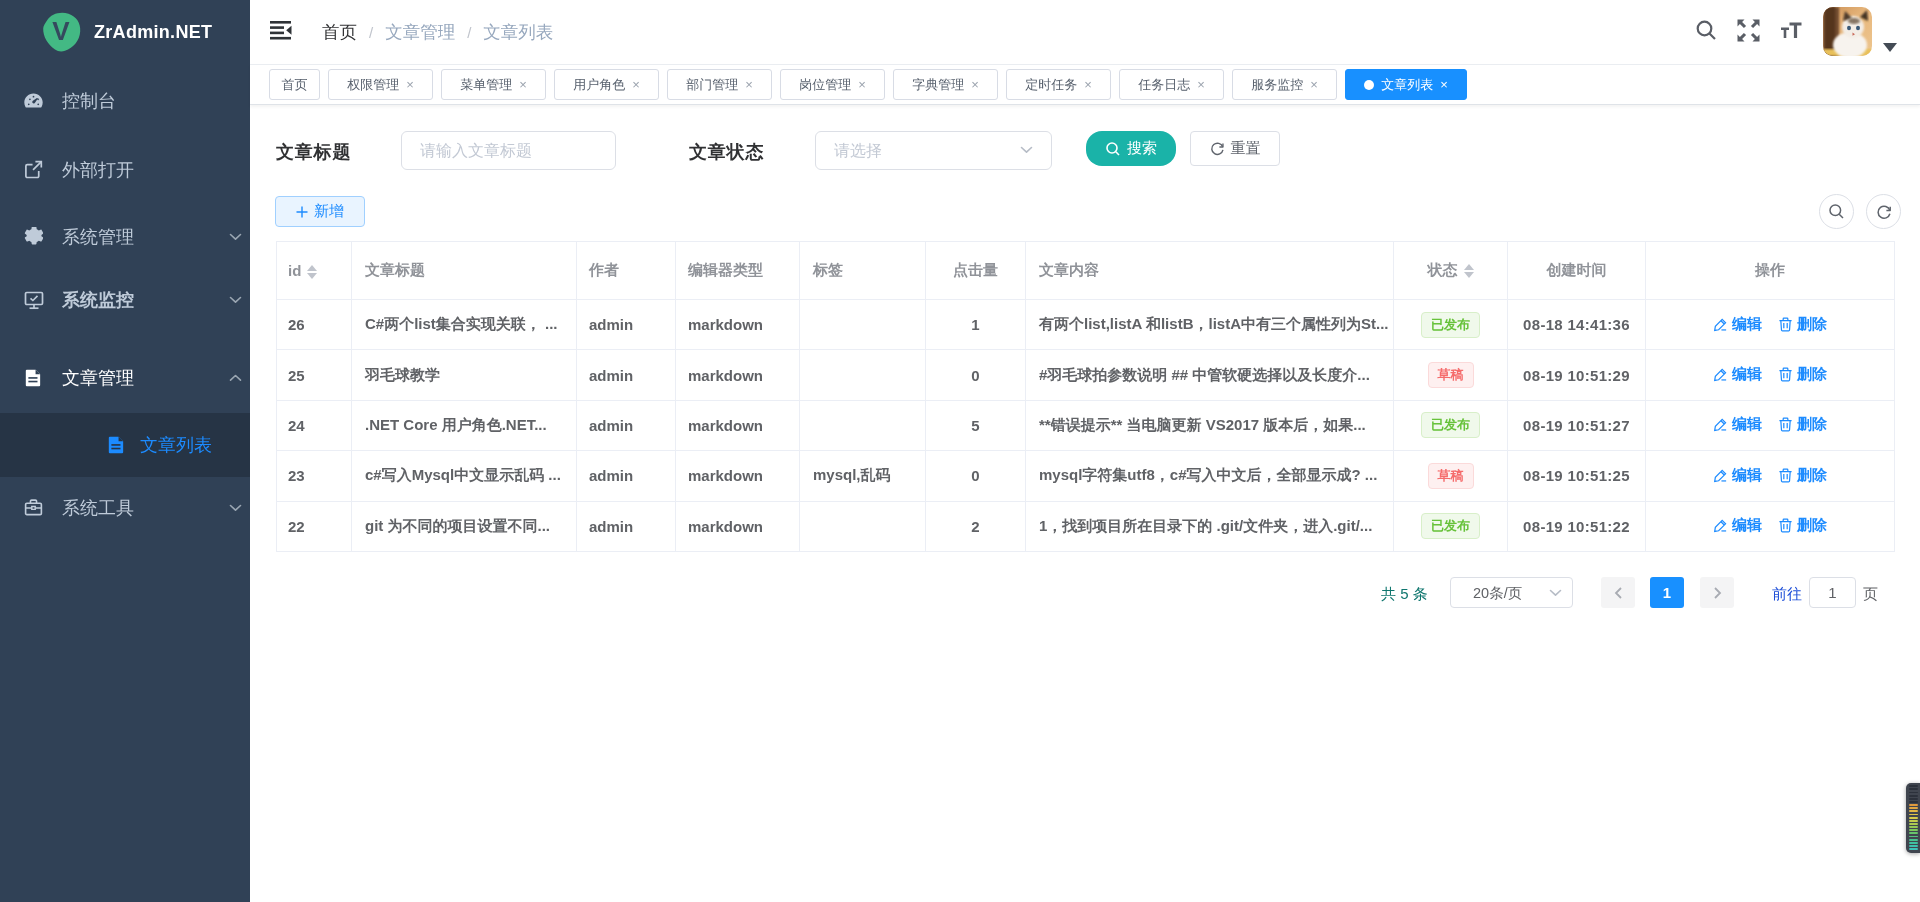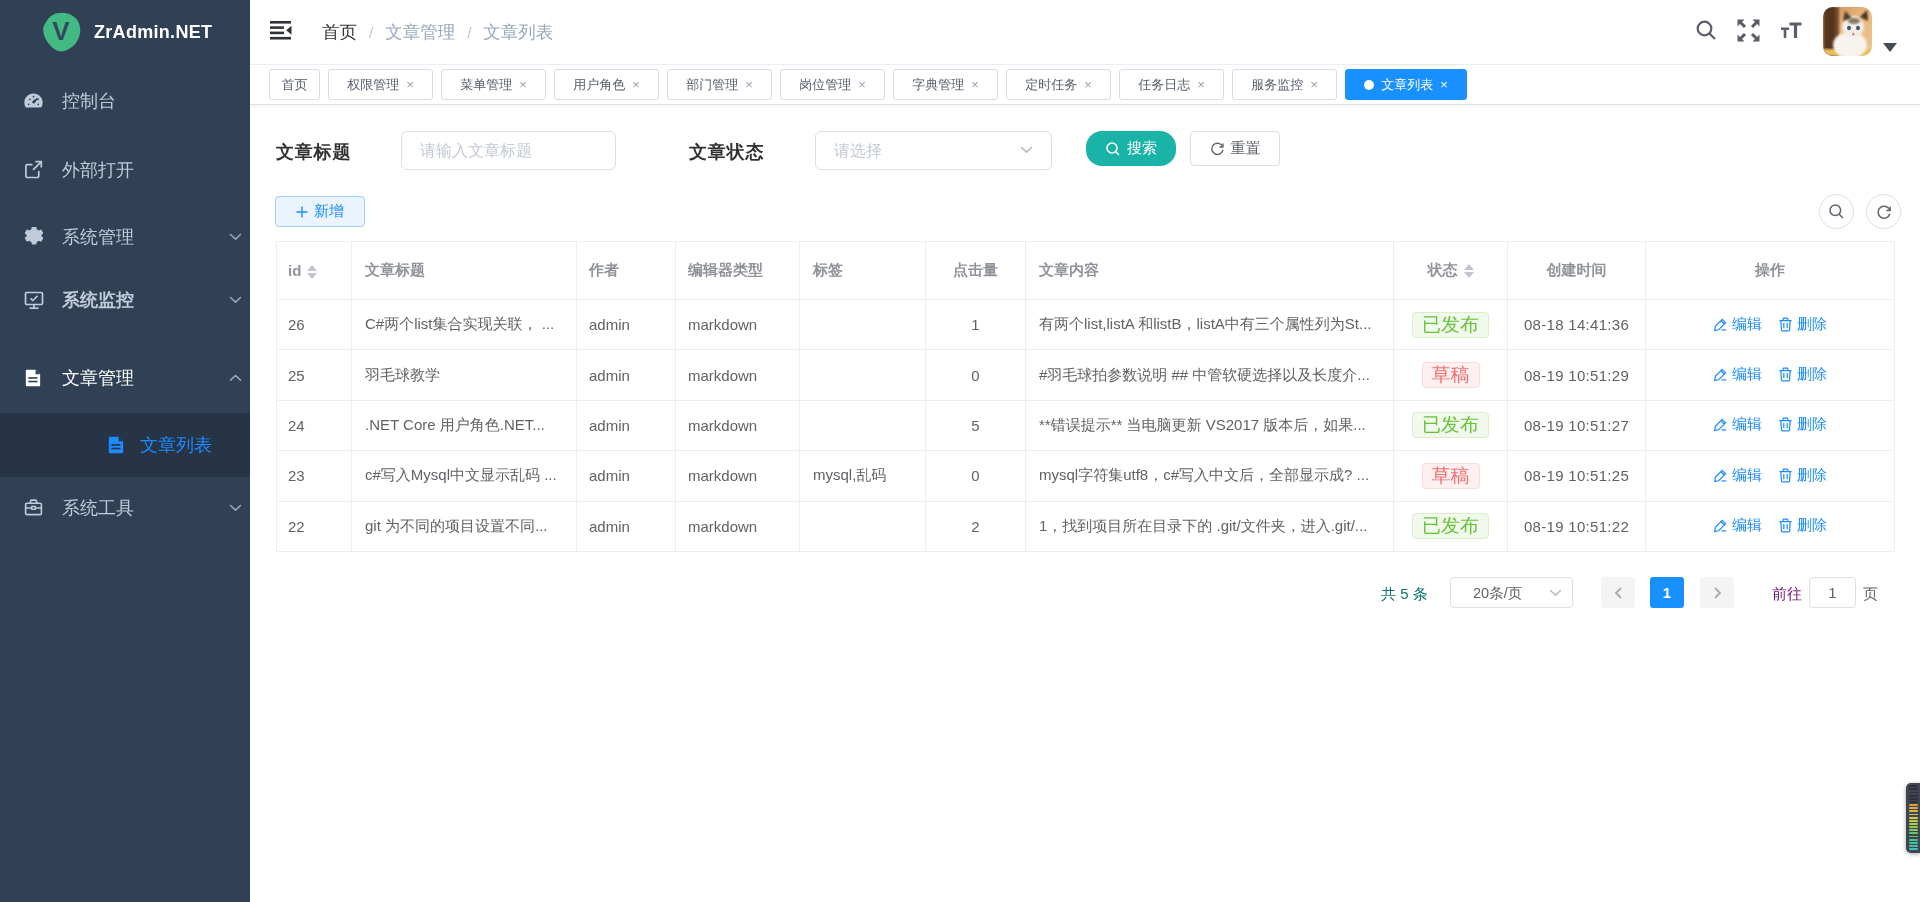--- a/index.html
+++ b/index.html
@@ -20,24 +20,24 @@
   .tag { position:absolute; top:69px; height:31px; border:1px solid #d8dce5; background:#fff; border-radius:3px;
          font-size:13px; color:#57606d; display:flex; align-items:center; justify-content:center; white-space:nowrap; }
   .tag .x { color:#9aa2ad; font-size:13px; margin-left:7px; font-family:"Liberation Sans",sans-serif; }
   .tag.act { background:#1890ff; border-color:#1890ff; color:#fff; }
   .tag.act .x { color:#fff; }
   .dot { display:inline-block; width:10px; height:10px; border-radius:50%; background:#fff; margin-right:7px; }
   
   table { border-collapse:collapse; table-layout:fixed; width:1618px; }
   th,td { border:1px solid #ebeef5; overflow:hidden; white-space:nowrap; text-overflow:clip; }
   th { height:58px; font-size:15px; color:#909399; font-weight:bold; text-align:left; }
-  td { height:50.4px; font-size:15px; color:#606266; font-weight:normal; }
+  td { height:50.4px; font-size:15px; color:#606266; font-weight:bold; }
   .c { text-align:center; }
   .pl { padding-left:13px; }
-  .stag { display:inline-block; height:26px; line-height:24px; padding:0 9px; border-radius:4px; font-size:19px; }
+  .stag { display:inline-block; height:26px; line-height:24px; padding:0 9px; border-radius:4px; font-size:13px; }
   .stag.g { color:#67c23a; background:#f0f9eb; border:1px solid #d8efc9; }
   .stag.r { color:#f56c6c; background:#fef0f0; border:1px solid #fbdada; }
   .oplink { color:#1c8bff; font-size:15px; display:inline-flex; align-items:center; gap:4px; }
   
   .sc { display:inline-block; vertical-align:middle; width:10px; height:14px; position:relative; margin-left:6px; }
   .sc:before { content:""; position:absolute; left:0; top:0; border:5px solid transparent; border-bottom:6px solid #c0c4cc; border-top:none; }
   .sc:after { content:""; position:absolute; left:0; bottom:0; border:5px solid transparent; border-top:6px solid #c0c4cc; border-bottom:none; }
   
   .pbtn { position:absolute; top:577px; width:34px; height:31px; border-radius:3px; background:#f4f4f5; display:flex; align-items:center; justify-content:center; }
 </style>
@@ -432,21 +432,21 @@
       </svg>
     </div>
 <div class="pbtn" style="left:1650px;background:#1890ff">
       <span style="color:#fff;font-size:15px;font-weight:bold">1</span>
     </div>
 <div class="pbtn" style="left:1700px">
       <svg width="11" height="12" viewBox="0 0 11 12" fill="none" stroke="#a8abb2" stroke-width="1.8">
         <path d="M3 1 L8 6 L3 11"></path>
       </svg>
     </div>
-<div class="abs" style="left:1772px;top:585px;font-size:15px;color:#701a75">前往</div>
+<div class="abs" style="left:1772px;top:585px;font-size:15px;color:#1d4ed8">前往</div>
 <div class="abs" style="left:1809px;top:577px;width:47px;height:31px;border:1px solid #dcdfe6;border-radius:4px;background:#fff;display:flex;align-items:center;justify-content:center">
       <span style="font-size:15px;color:#606266">1</span>
     </div>
 <div class="abs" style="left:1863px;top:585px;font-size:15px;color:#606266">页</div>
 <div class="abs" style="left:1906px;top:783px;width:14px;height:70px;background:#40454f;border-radius:5px 0 0 5px;box-shadow:0 1px 4px rgba(0,0,0,0.35);padding:1px 2px 0 3px">
       <div style="height:1.8px;margin:1.35px 0;background:#2c313b;border-radius:1px"></div>
       <div style="height:1.8px;margin:1.35px 0;background:#2c313b;border-radius:1px"></div>
       <div style="height:1.8px;margin:1.35px 0;background:#2c313b;border-radius:1px"></div>
       <div style="height:1.8px;margin:1.35px 0;background:#2c313b;border-radius:1px"></div>
       <div style="height:1.8px;margin:1.35px 0;background:#2c313b;border-radius:1px"></div>

